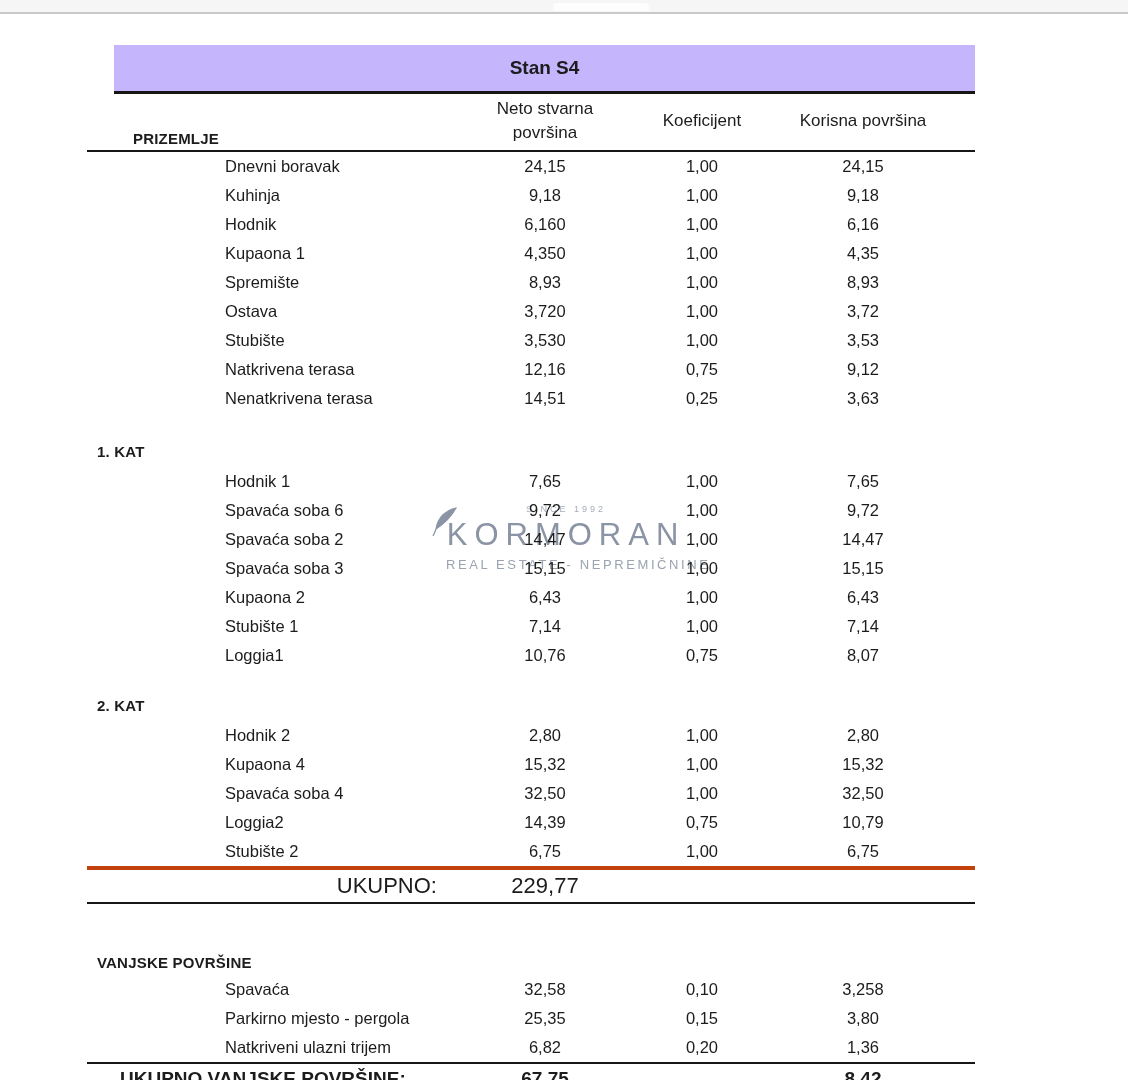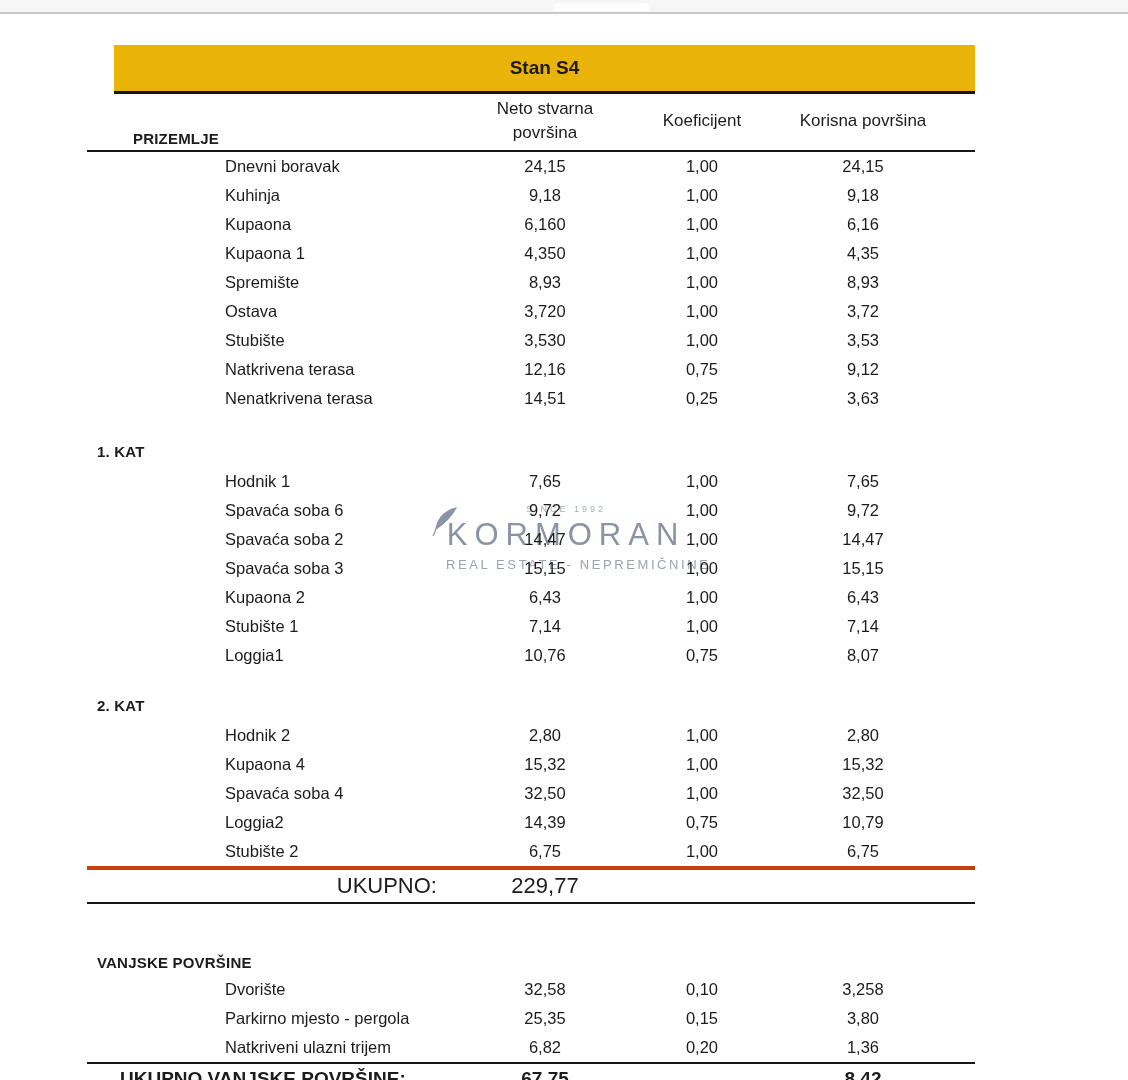--- a/index.html
+++ b/index.html
@@ -87,21 +87,21 @@
         <path d="M24 1 C14 3, 6 10, 4 22 C10 18, 18 12, 24 1 Z M4 22 C3 25, 2 27, 1 29" fill="#8b94a5" stroke="#8b94a5" stroke-width="1.2"></path>
       </svg>
     </span>
     <span>KORMORAN</span>
   </div>
   <div class="tagline">REAL ESTATE - NEPREMIČNINE</div>
 </div>
 
 <div class="sheet">
 
-  <div class="title-band" style="background: #eab308; margin-left: 27px;">
+  <div class="title-band" style="background: #c4b5fd; margin-left: 27px;">
     <span>Stan S4</span>
   </div>
 
   <div class="header-block">
     <div class="col-headers">
       <div class="ch">
         <div class="wrapbox">Neto stvarna površina</div>
       </div>
       <div class="ch nowrap">
         <span>Koeficijent</span>
@@ -120,21 +120,21 @@
         <div class="num">1,00</div>
         <div class="num">24,15</div>
       </div>
       <div class="row">
         <div class="lbl">Kuhinja</div>
         <div class="num">9,18</div>
         <div class="num">1,00</div>
         <div class="num">9,18</div>
       </div>
       <div class="row">
-        <div class="lbl">Kupaona</div>
+        <div class="lbl">Hodnik</div>
         <div class="num">6,160</div>
         <div class="num">1,00</div>
         <div class="num">6,16</div>
       </div>
       <div class="row">
         <div class="lbl">Kupaona 1</div>
         <div class="num">4,350</div>
         <div class="num">1,00</div>
         <div class="num">4,35</div>
       </div>
@@ -253,21 +253,21 @@
     <div class="num">229,77</div>
     <div class="num"></div>
   </div>
 
   <div class="gap-a"></div>
 
   <div class="outdoor-label sec-label-text">VANJSKE POVRŠINE</div>
 
   <div id="outdoor-host" class="outdoor-rows">
       <div class="row">
-        <div class="lbl">Dvorište</div>
+        <div class="lbl">Spavaća</div>
         <div class="num">32,58</div>
         <div class="num">0,10</div>
         <div class="num">3,258</div>
       </div>
       <div class="row">
         <div class="lbl">Parkirno mjesto - pergola</div>
         <div class="num">25,35</div>
         <div class="num">0,15</div>
         <div class="num">3,80</div>
       </div>

